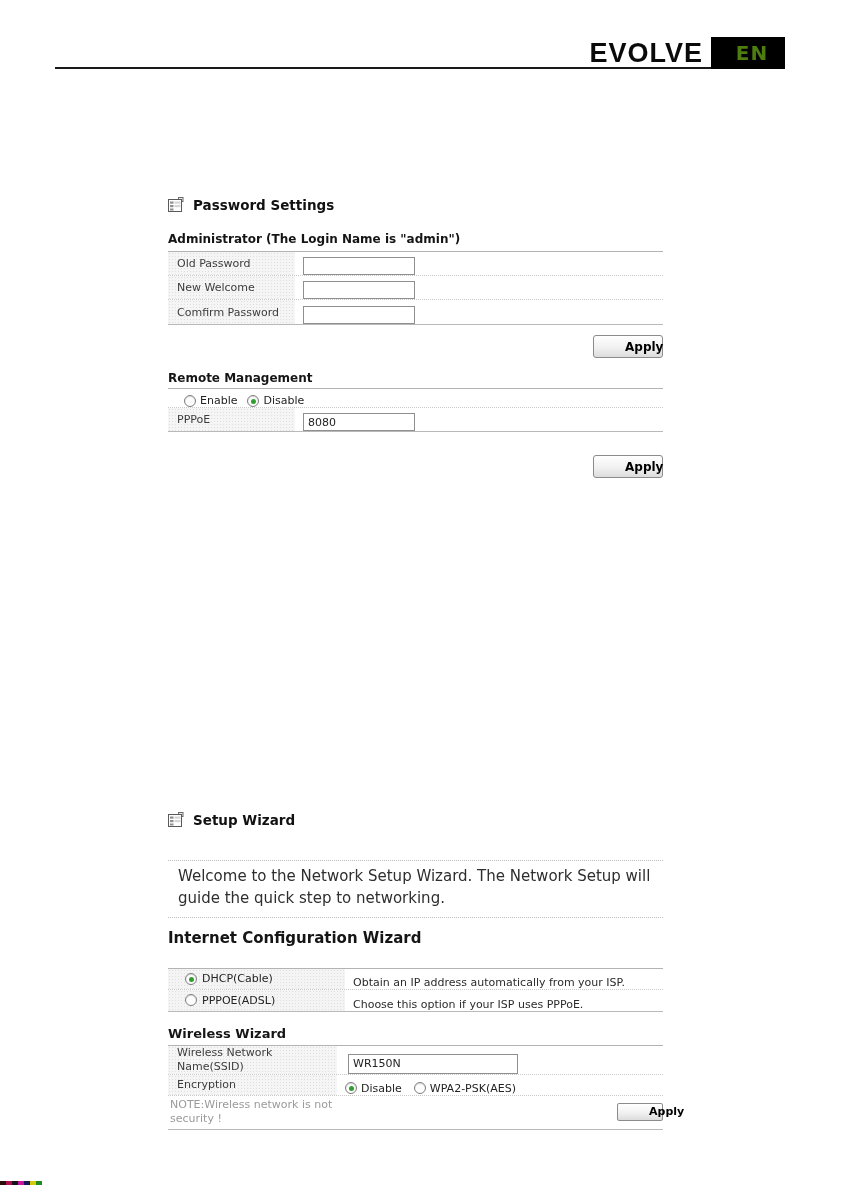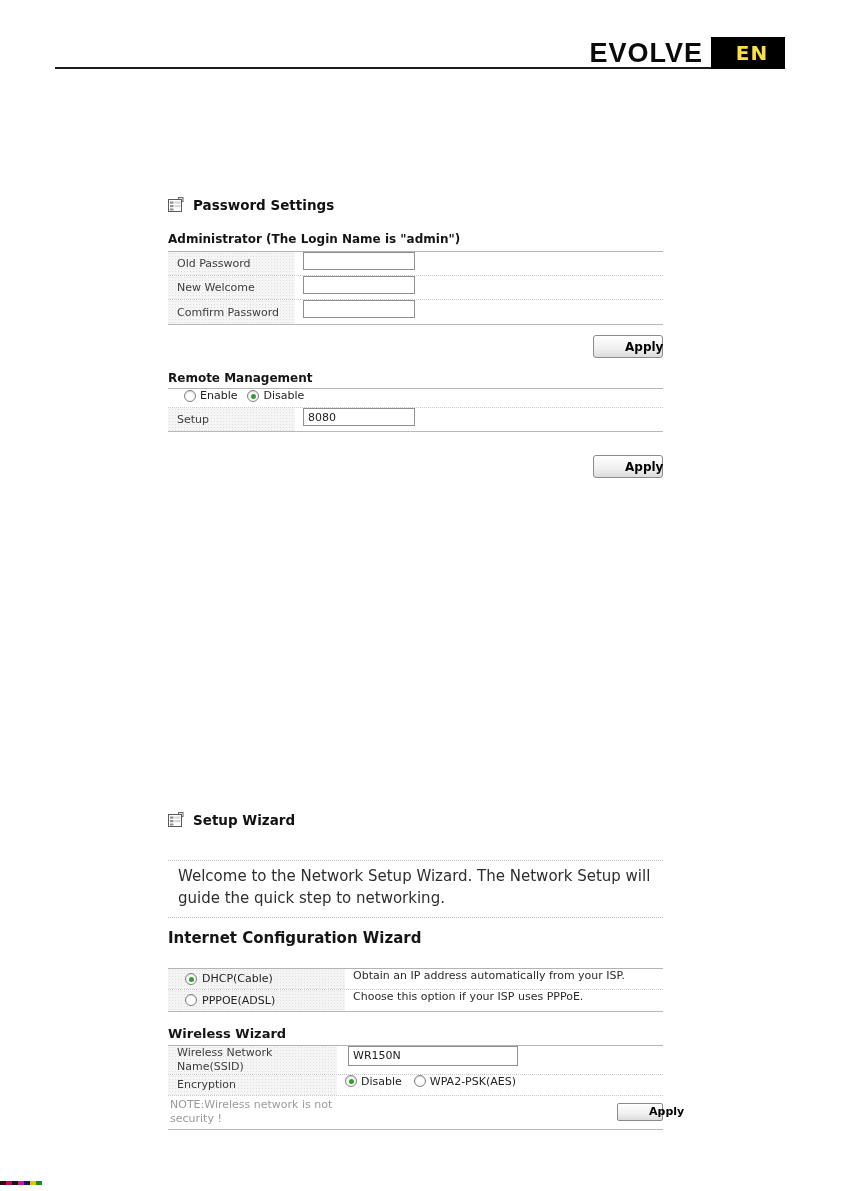--- a/index.html
+++ b/index.html
@@ -5,30 +5,30 @@
   * { margin:0; padding:0; box-sizing:border-box; }
   html,body { width:841px; height:1191px; background:#fff; font-family:"DejaVu Sans", sans-serif; color:#222; }
   #page { position:relative; width:841px; height:1191px; background:#fff; overflow:hidden; }
 
   
   .header-line { position:absolute; left:55px; top:67px; width:656px; height:2px; background:#1a1a1a; }
   .logo { position:absolute; left:551px; top:38px; width:152px; text-align:right;
           font-size:27px; font-weight:900; letter-spacing:1px; color:#0a0a0a;
           transform:scaleY(1.02); font-family:Liberation Sans, sans-serif; }
   .lang-badge { position:absolute; left:711px; top:37px; width:74px; height:32px; background:#000;
-          color:#fde047; font-size:20px; font-weight:bold; display:flex; align-items:center; justify-content:center;
+          color:#4d7c0f; font-size:20px; font-weight:bold; display:flex; align-items:center; justify-content:center;
           letter-spacing:1px;padding-left:8px; }
 
   
   .section { position:absolute; width:495px; }
   .sec-title { display:flex; align-items:center; gap:9px; font-size:13.5px; font-weight:bold; color:#111; }
   .sec-title svg { flex:0 0 auto; }
   .sub-heading { font-weight:bold; font-size:12px; color:#151515; }
   .tbl { border-top:1px solid #b3b3b3; border-bottom:1px solid #b9b9b9; }
-  .row { display:flex; align-items:flex-start; border-bottom:1px dotted #c9c9c9; }
+  .row { display:flex; align-items:flex-end; border-bottom:1px dotted #c9c9c9; }
   .row:last-child { border-bottom:none; }
   .cell-label { align-self:stretch; display:flex; align-items:center; padding-left:9px;
           font-size:11px; color:#3d3d3d;
           background-color:#f5f5f5;
           background-image:radial-gradient(#dedede 0.8px, transparent 0.9px);
           background-size:3px 3px; }
   .cell-val { padding-left:8px; display:flex; align-items:center; font-size:11px; color:#2b2b2b; }
   input.txt { height:18px; border:1px solid #8f8f8f; background:#fff; font-family:"DejaVu Sans", sans-serif;
           font-size:11px; padding:1px 4px; color:#222; }
   .btn { display:block; width:70px; height:23px; font-family:"DejaVu Sans", sans-serif; font-size:12px;
@@ -139,21 +139,21 @@
         <span class="radio-opt">
           <span class="radio"></span>
           <span>Enable</span>
         </span>
         <span class="radio-opt">
           <span class="radio checked"></span>
           <span>Disable</span>
         </span>
       </div>
       <div class="row row-port">
-        <div class="cell-label">Setup</div>
+        <div class="cell-label">PPPoE</div>
         <div class="cell-val">
           <input class="txt" type="text" value="8080" style="">
         </div>
       </div>
     </div>
 
     <div class="apply-row" id="remote-apply">
       <button class="btn">Apply</button>
     </div>
   </div>

